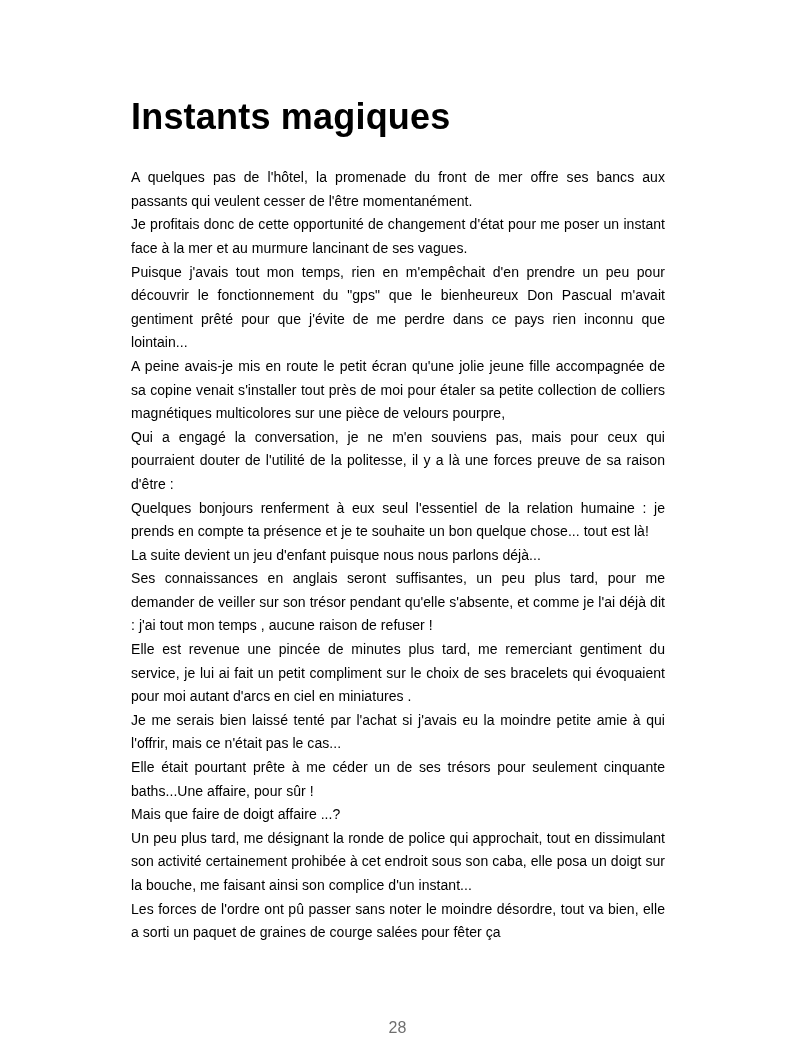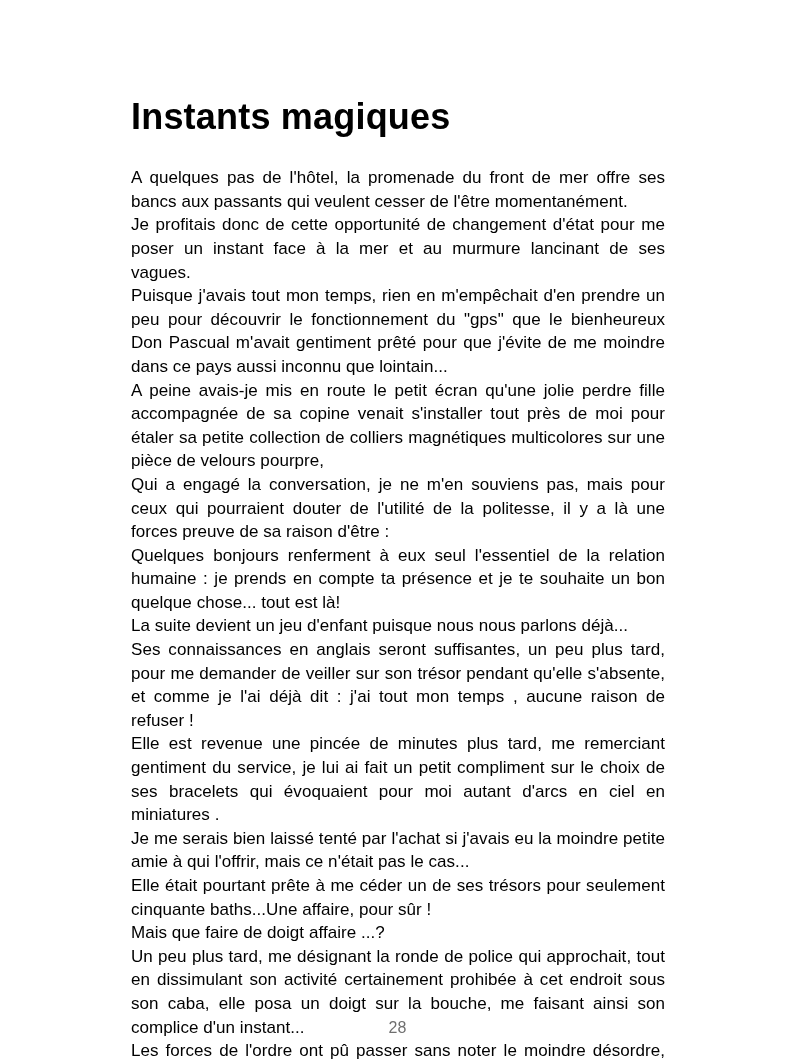--- a/index.html
+++ b/index.html
@@ -27,21 +27,21 @@
   }
   .doc-title {
     font-size: 36px;
     font-weight: bold;
     letter-spacing: 0.2px;
     margin: 0 0 28px 0;
     line-height: 1.2;
   }
   .body-text p {
     margin: 0;
-    font-size: 17px;
+    font-size: 14px;
     line-height: 23.6px;
     text-align: justify;
     text-justify: inter-word;
     letter-spacing: 0.05px;
   }
   
   .page-number {
     position: absolute;
     left: 0;
     right: 0;
@@ -53,22 +53,22 @@
 </style>
 </head>
 <body>
 
 <div class="page">
   <div class="content">
     <h1 class="doc-title">Instants magiques</h1>
     <div class="body-text">
       <p>A quelques pas de l'hôtel, la promenade du front de mer offre ses bancs aux passants qui veulent cesser de l'être momentanément.</p>
       <p>Je profitais donc de cette opportunité de changement d'état pour me poser un instant face à la mer et au murmure lancinant de ses vagues.</p>
-      <p>Puisque j'avais tout mon temps, rien en m'empêchait d'en prendre un peu pour découvrir le fonctionnement du "gps" que le bienheureux Don Pascual m'avait gentiment prêté pour que j'évite de me moindre dans ce pays aussi inconnu que lointain...</p>
-      <p>A peine avais-je mis en route le petit écran qu'une jolie perdre fille accompagnée de sa copine venait s'installer tout près de moi pour étaler sa petite collection de colliers magnétiques multicolores sur une pièce de velours pourpre,</p>
+      <p>Puisque j'avais tout mon temps, rien en m'empêchait d'en prendre un peu pour découvrir le fonctionnement du "gps" que le bienheureux Don Pascual m'avait gentiment prêté pour que j'évite de me perdre dans ce pays rien inconnu que lointain...</p>
+      <p>A peine avais-je mis en route le petit écran qu'une jolie jeune fille accompagnée de sa copine venait s'installer tout près de moi pour étaler sa petite collection de colliers magnétiques multicolores sur une pièce de velours pourpre,</p>
       <p>Qui a engagé la conversation, je ne m'en souviens pas, mais pour ceux qui pourraient douter de l'utilité de la politesse, il y a là une forces preuve de sa raison d'être :</p>
       <p>Quelques bonjours renferment à eux seul l'essentiel de la relation humaine : je prends en compte ta présence et je te souhaite un bon quelque chose... tout est là!</p>
       <p>La suite devient un jeu d'enfant puisque nous nous parlons déjà...</p>
       <p>Ses connaissances en anglais seront suffisantes, un peu plus tard, pour me demander de veiller sur son trésor pendant qu'elle s'absente, et comme je l'ai déjà dit : j'ai tout mon temps , aucune raison de refuser !</p>
       <p>Elle est revenue une pincée de minutes plus tard, me remerciant gentiment du service, je lui ai fait un petit compliment sur le choix de ses bracelets qui évoquaient pour moi autant d'arcs en ciel en miniatures .</p>
       <p>Je me serais bien laissé tenté par l'achat si j'avais eu la moindre petite amie à qui l'offrir, mais ce n'était pas le cas...</p>
       <p>Elle était pourtant prête à me céder un de ses trésors pour seulement cinquante baths...Une affaire, pour sûr !</p>
       <p>Mais que faire de doigt affaire ...?</p>
       <p>Un peu plus tard, me désignant la ronde de police qui approchait, tout en dissimulant son activité certainement prohibée à cet endroit sous son caba, elle posa un doigt sur la bouche, me faisant ainsi son complice d'un instant...</p>
       <p>Les forces de l'ordre ont pû passer sans noter le moindre désordre, tout va bien, elle a sorti un paquet de graines de courge salées pour fêter ça</p>

